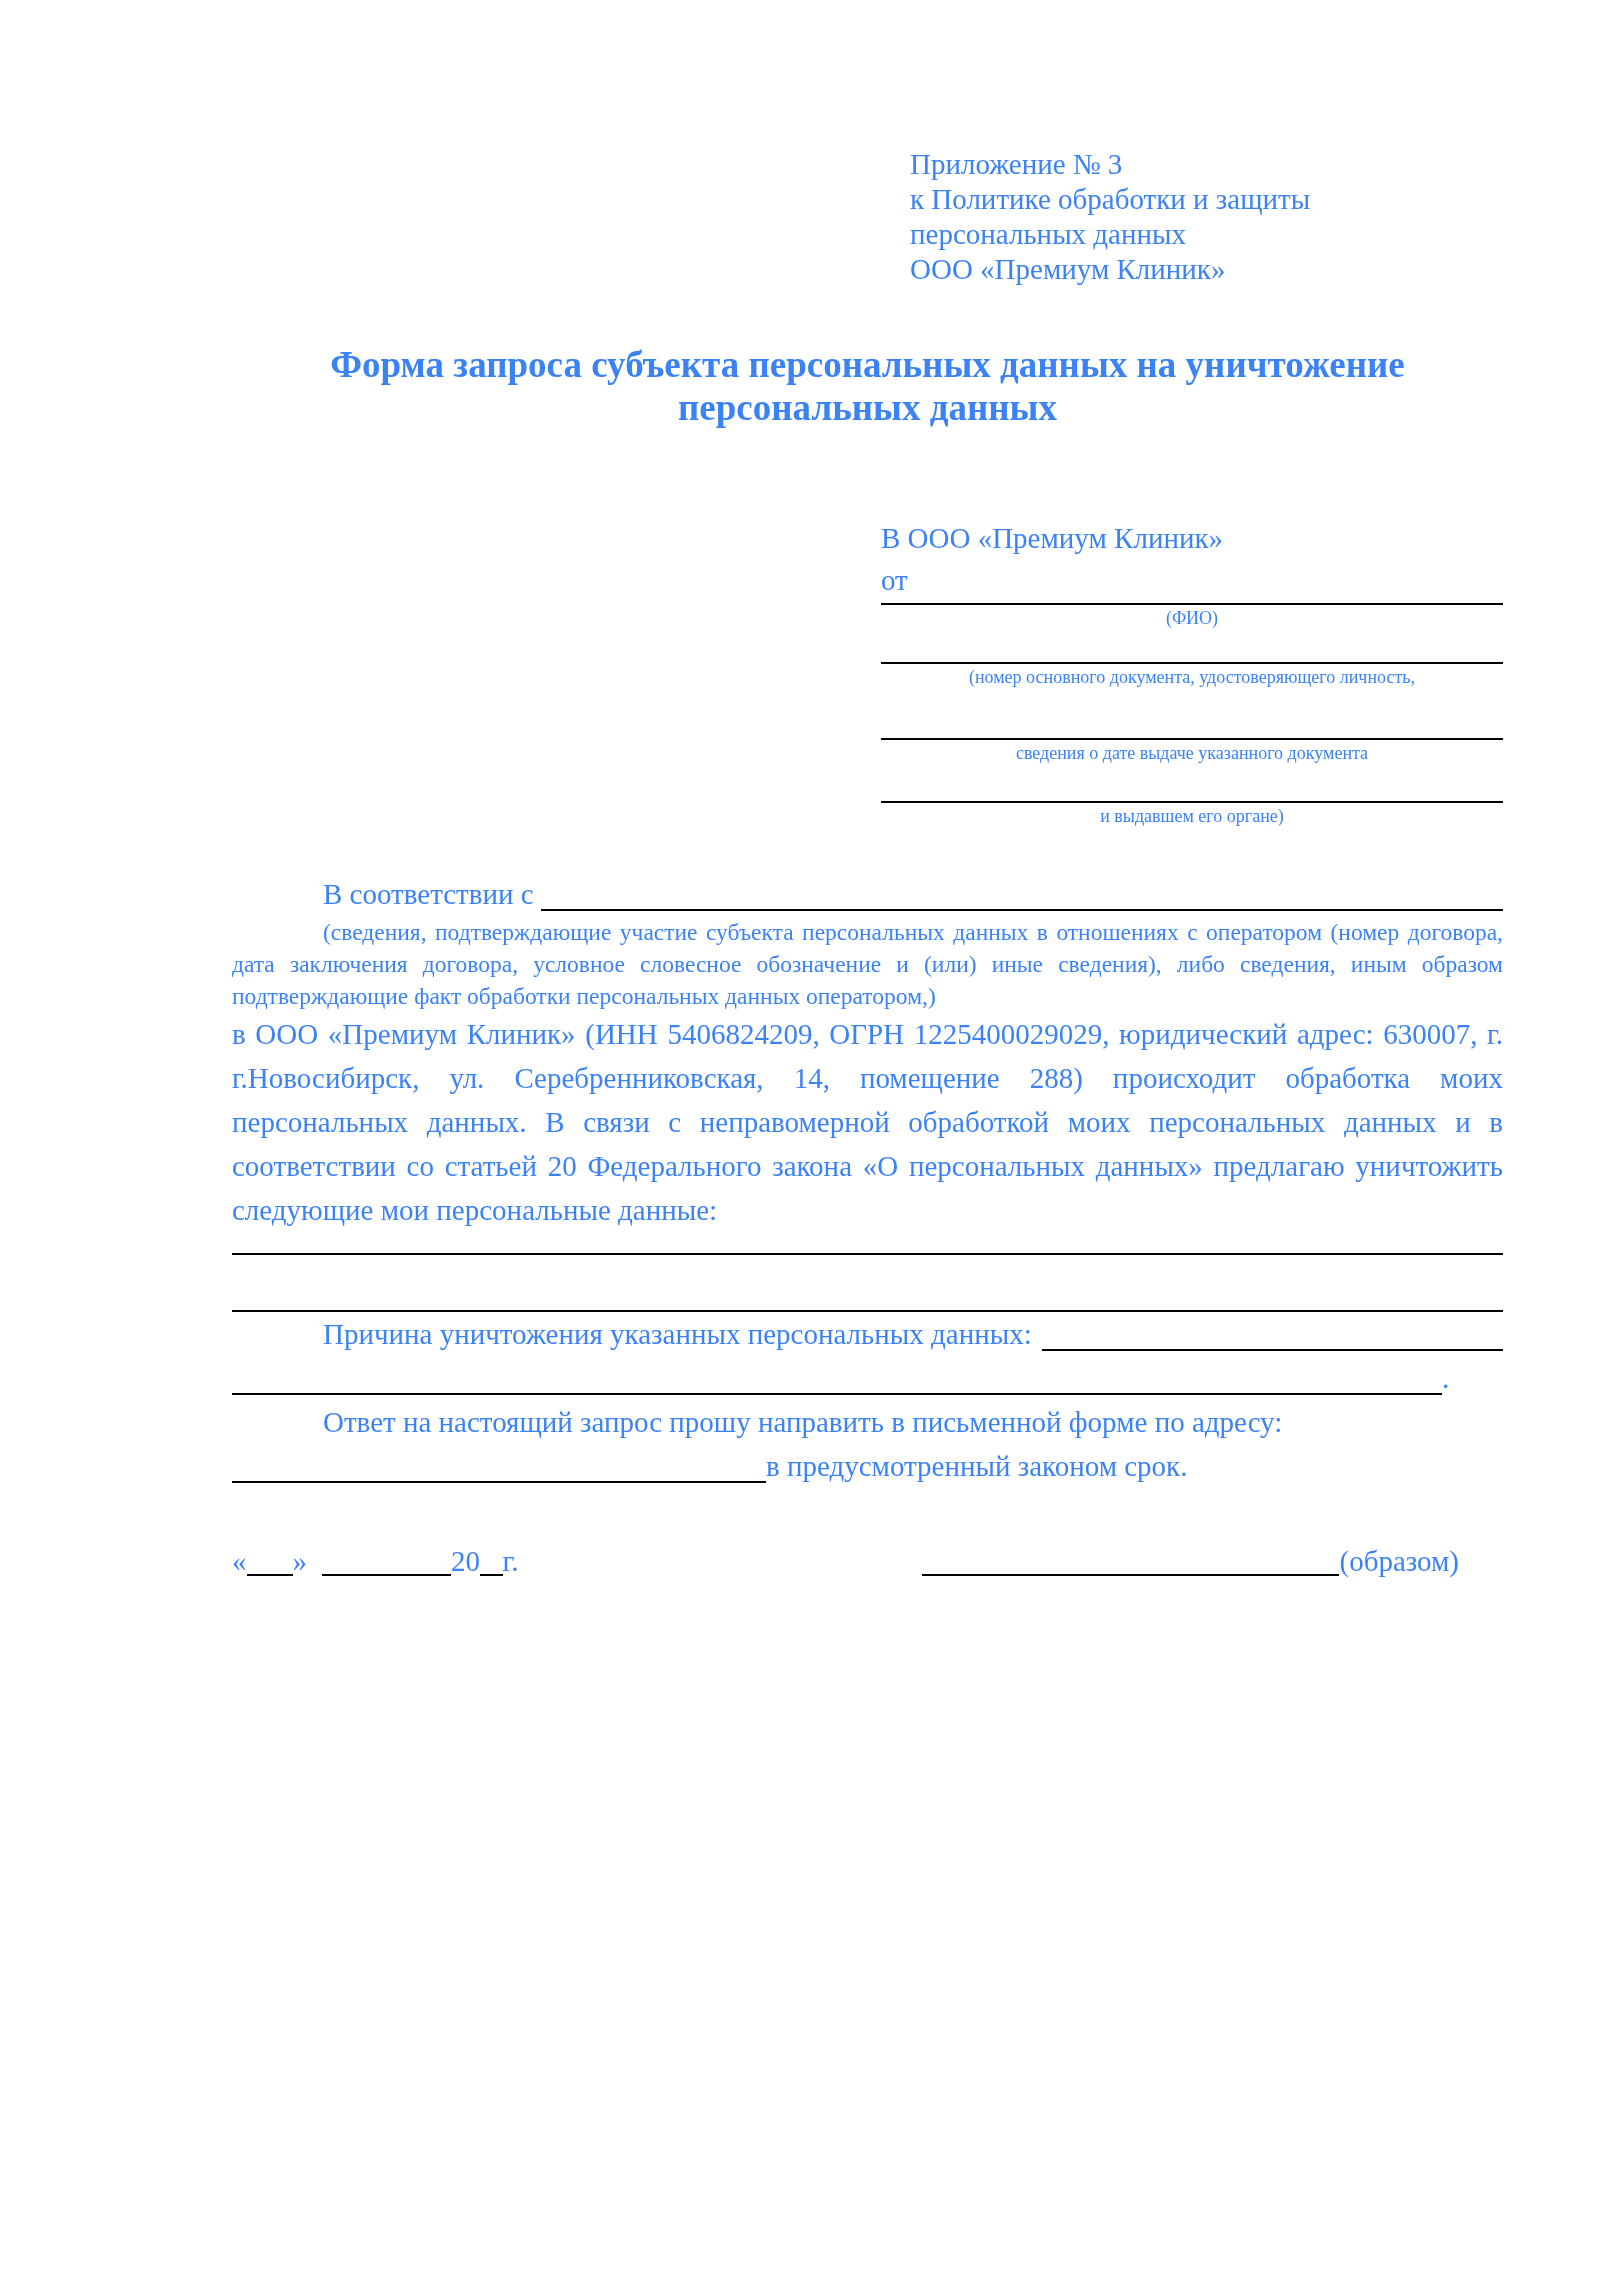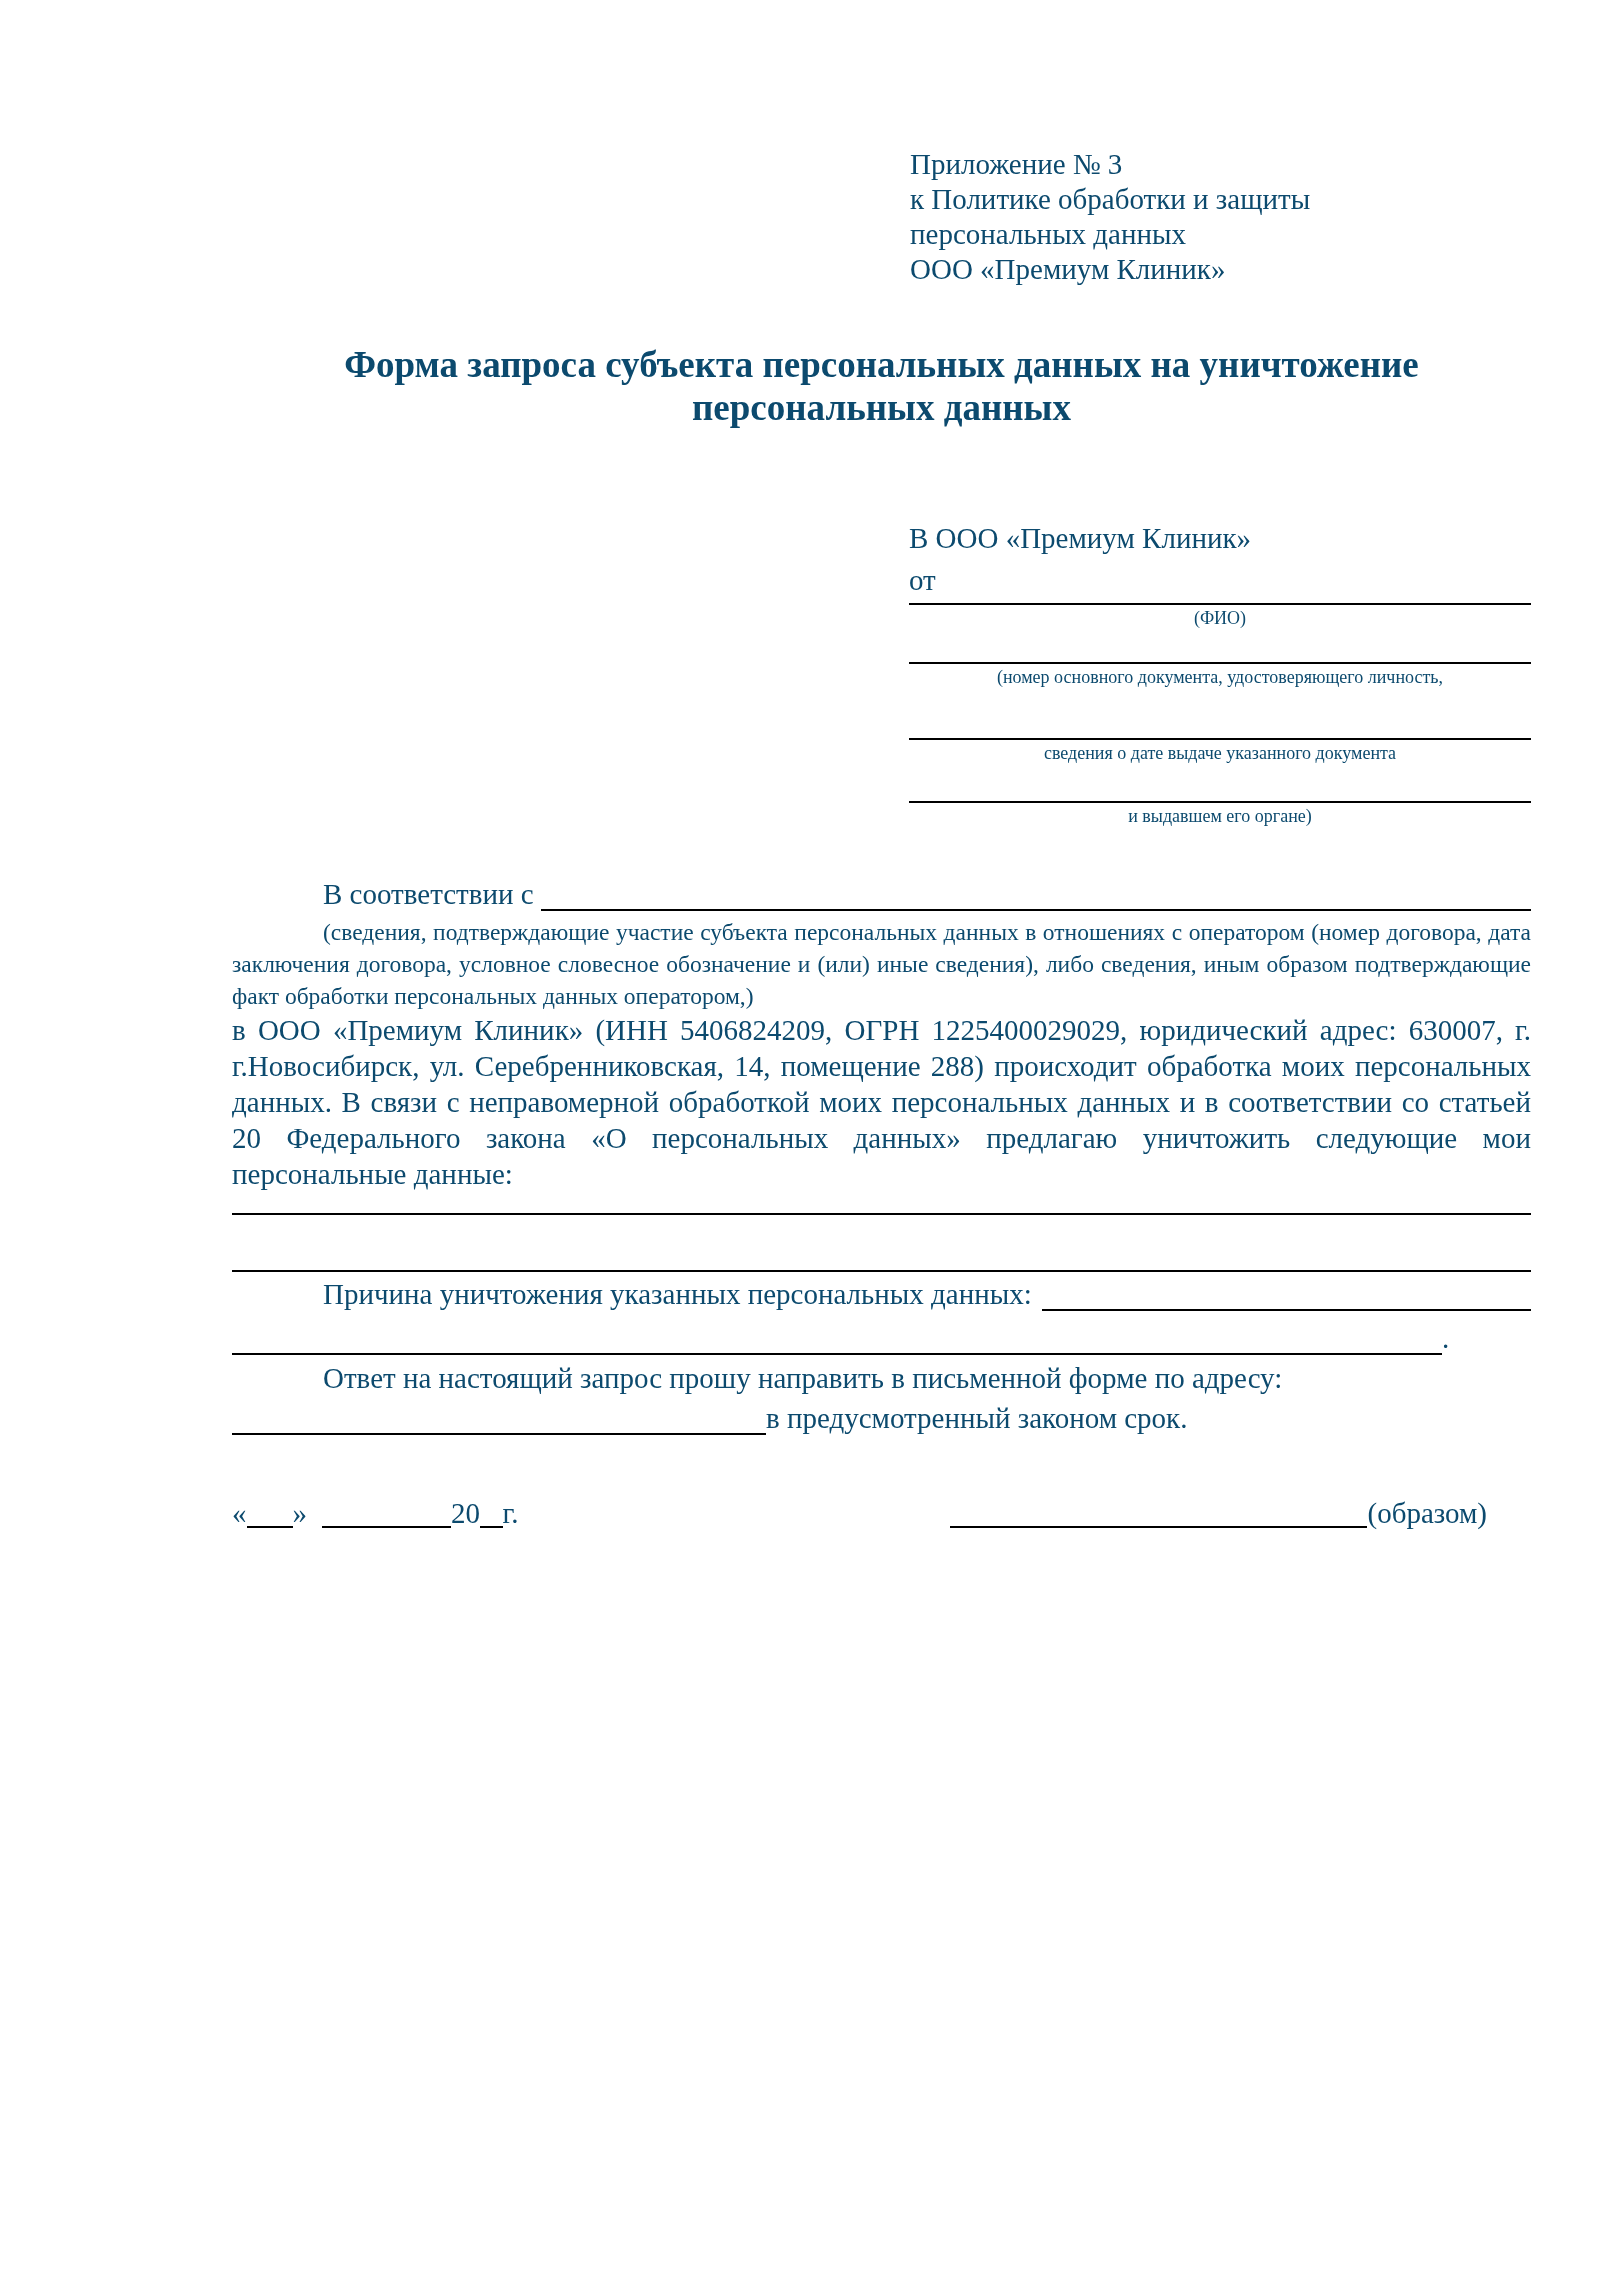--- a/index.html
+++ b/index.html
@@ -2,22 +2,22 @@
 <html><head>
 <meta charset="utf-8">
 <style>
   html, body { margin: 0; padding: 0; background: #ffffff; }
   .page {
     position: relative;
     width: 1621px;
     min-height: 2294px;
     box-sizing: border-box;
     background: #ffffff;
-    color: #0c4a6e;
-    padding: 147px 90px 0 232px;
+    color: #3b82f6;
+    padding: 147px 118px 0 232px;
     font-family: "Liberation Serif", "DejaVu Serif", serif;
     font-size: 29px;
   }
 
   
   .appendix { margin-left: 678px; line-height: 35px; }
 
   
   .title {
     margin: 56px 0 0 0;
@@ -45,21 +45,21 @@
   .according { margin-top: 41px; padding-left: 91px; }
   .according .lbl { white-space: nowrap; padding-right: 7.8px; }
 
   .note {
     font-size: 23.5px;
     line-height: 32px;
     text-align: justify;
     text-indent: 91px;
   }
 
-  .para { line-height: 36px; text-align: justify; }
+  .para { line-height: 44px; text-align: justify; }
 
   .blank-line { border-bottom: 2.9px solid #000; }
   .bl1 { height: 21.6px; }
   .bl2 { height: 55px; }
 
   .reason { padding-left: 91px; }
   .reason .lbl { padding-right: 9.8px; }
 
   .answer { text-indent: 91px; }
 

